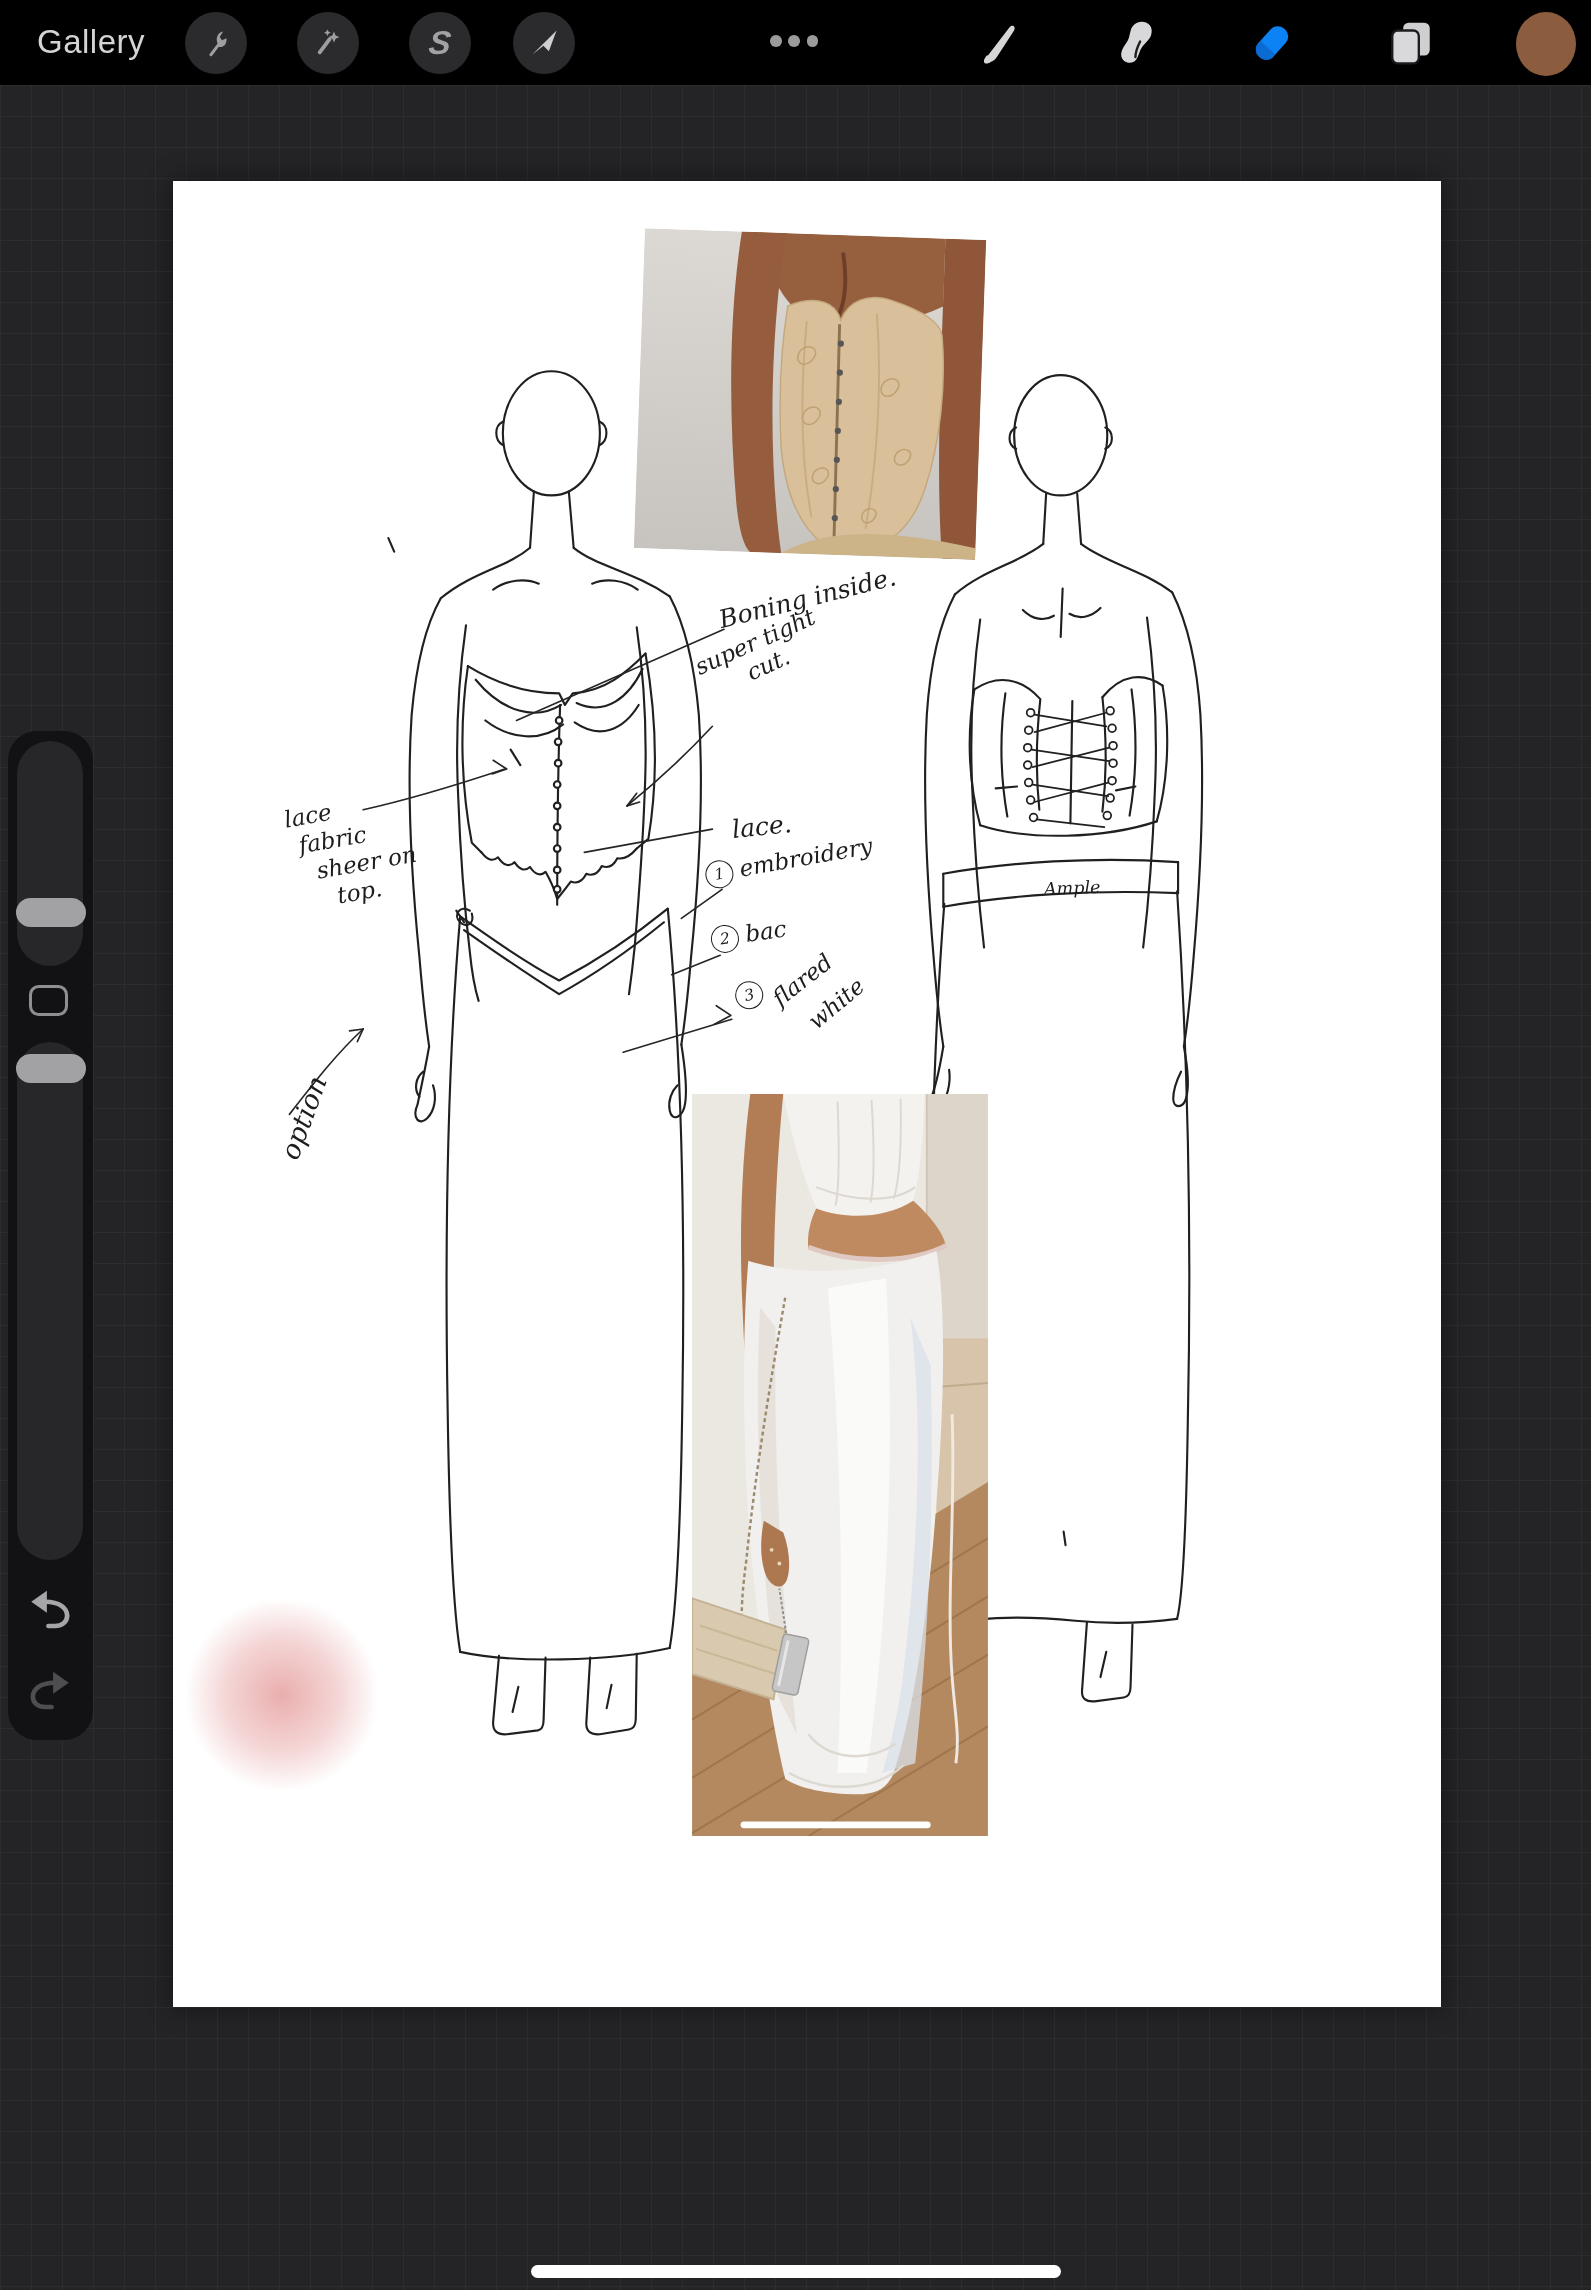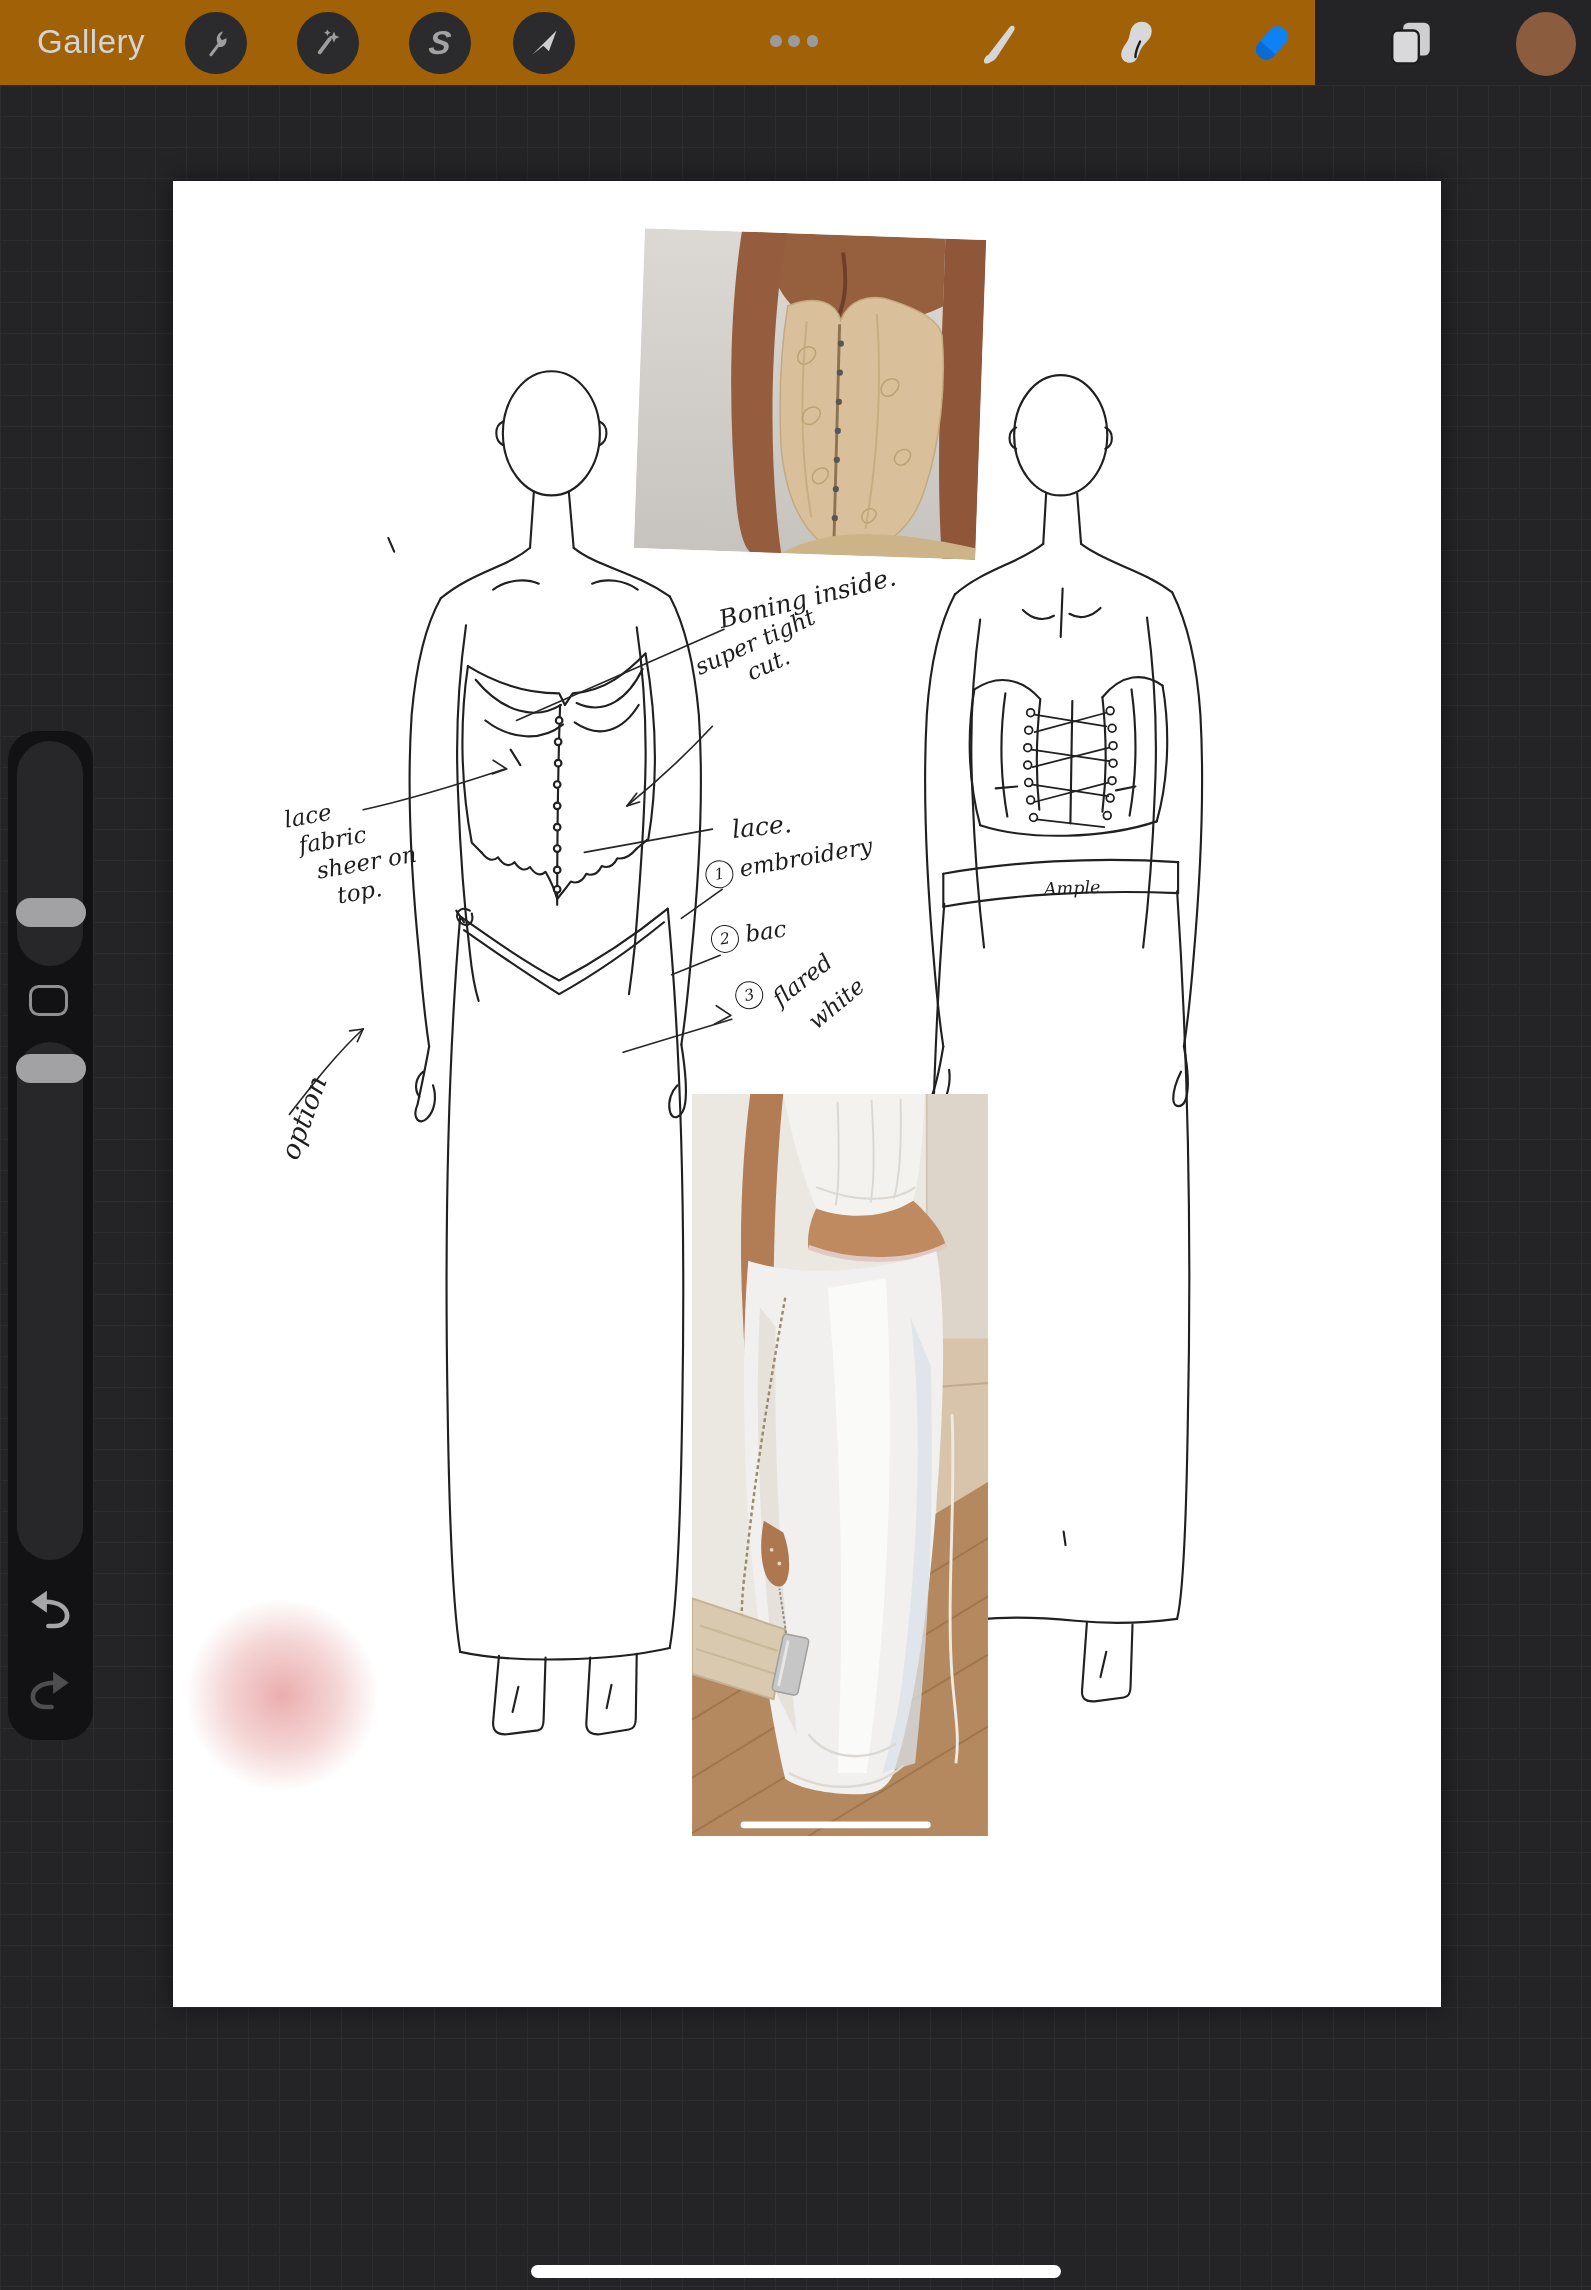--- a/index.html
+++ b/index.html
@@ -12,22 +12,22 @@
   .workspace{
     position:absolute;left:0;top:85px;width:1591px;height:2205px;
     background-color:#242427;
     background-image:
       linear-gradient(#2d2d30 1px, transparent 1px),
       linear-gradient(90deg, #2d2d30 1px, transparent 1px);
     background-size:31px 31px;
   }
   
   .topbar{
-    position:absolute;left:0;top:0;width:1315px;height:85px;
-    background:#a16207;z-index:40;
+    position:absolute;left:0;top:0;width:1591px;height:85px;
+    background:#000000;z-index:40;
   }
   .gallery{
     position:absolute;left:37px;top:23px;font-size:33px;color:#d4d4d6;
     letter-spacing:0.5px;cursor:default;
   }
   .tool-circle{
     position:absolute;top:11.6px;width:62px;height:62px;border-radius:50%;
     background:#2b2b2d;display:flex;align-items:center;justify-content:center;
   }
   .tc1{left:185px}.tc2{left:297px}.tc3{left:409px}.tc4{left:513px}

